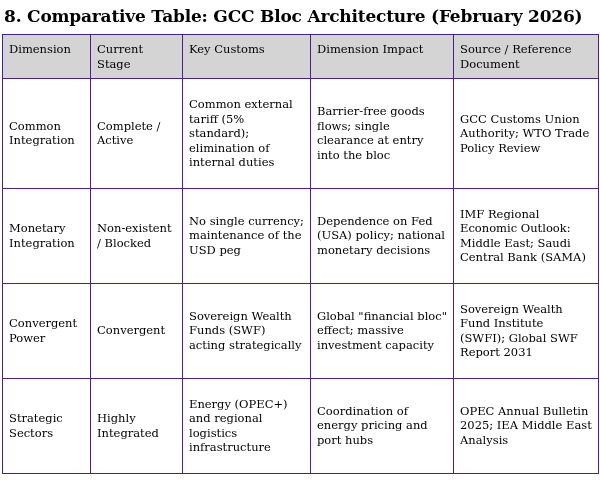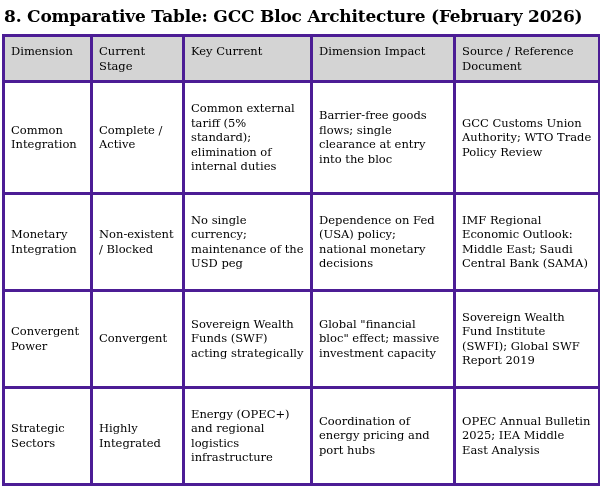--- a/index.html
+++ b/index.html
@@ -31,21 +31,21 @@
   }
   table.gcc-table {
     border-collapse: collapse;
     table-layout: fixed;
     width: 596px;
     margin-left: 2px;
     border: 1.5px solid #000;
   }
   table.gcc-table th,
   table.gcc-table td {
-    border: 3px solid #4c1d95;
+    border: 1px solid #4c1d95;
     vertical-align: middle;
     padding: 18px 6px;
     font-size: 11.5px;
     line-height: 14.5px;
     font-family: "DejaVu Serif", serif;
   }
   table.gcc-table thead th {
     background: #d4d4d4;
     font-weight: normal;
     text-align: left;
@@ -73,21 +73,21 @@
       <col class="c0">
         <col class="c1">
         <col class="c2">
         <col class="c3">
         <col class="c4">
     </colgroup>
     <thead>
       <tr>
         <th>Dimension</th>
         <th>Current Stage</th>
-        <th>Key Current</th>
+        <th>Key Customs</th>
         <th>Dimension Impact</th>
         <th>Source / Reference Document</th>
       </tr>
     </thead>
     <tbody>
       <tr>
         <td class="dim">Common Integration</td>
         <td>Complete / Active</td>
         <td>Common external tariff (5% standard); elimination of internal duties</td>
         <td>Barrier-free goods flows; single clearance at entry into the bloc</td>
@@ -98,21 +98,21 @@
         <td>Non-existent / Blocked</td>
         <td>No single currency; maintenance of the USD peg</td>
         <td>Dependence on Fed (USA) policy; national monetary decisions</td>
         <td>IMF Regional Economic Outlook: Middle East; Saudi Central Bank (SAMA)</td>
       </tr>
       <tr>
         <td class="dim">Convergent Power</td>
         <td>Convergent</td>
         <td>Sovereign Wealth Funds (SWF) acting strategically</td>
         <td>Global "financial bloc" effect; massive investment capacity</td>
-        <td>Sovereign Wealth Fund Institute (SWFI); Global SWF Report 2019</td>
+        <td>Sovereign Wealth Fund Institute (SWFI); Global SWF Report 2031</td>
       </tr>
       <tr>
         <td class="dim">Strategic Sectors</td>
         <td>Highly Integrated</td>
         <td>Energy (OPEC+) and regional logistics infrastructure</td>
         <td>Coordination of energy pricing and port hubs</td>
         <td>OPEC Annual Bulletin 2025; IEA Middle East Analysis</td>
       </tr>
     </tbody>
   </table>

